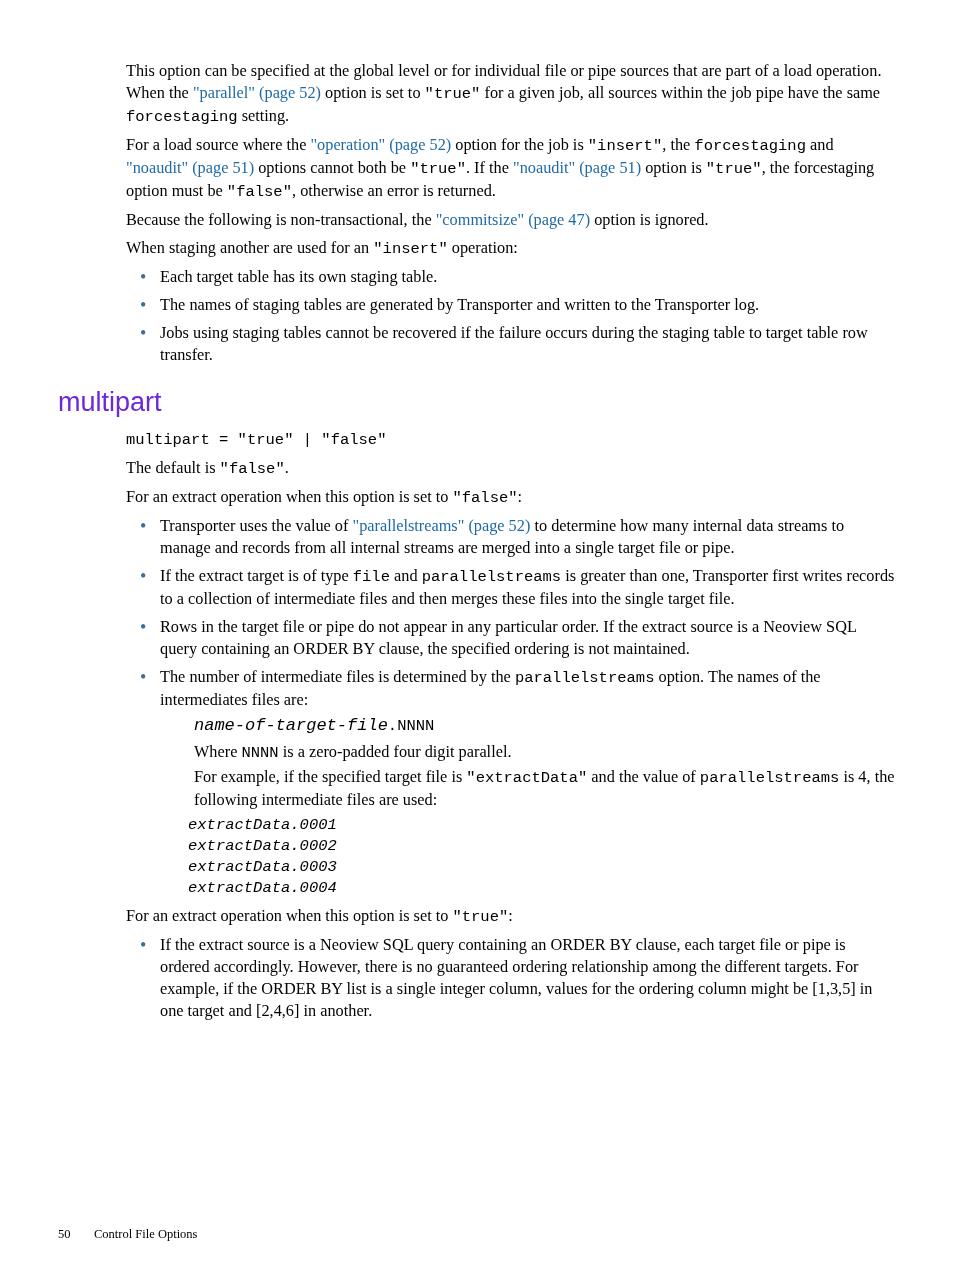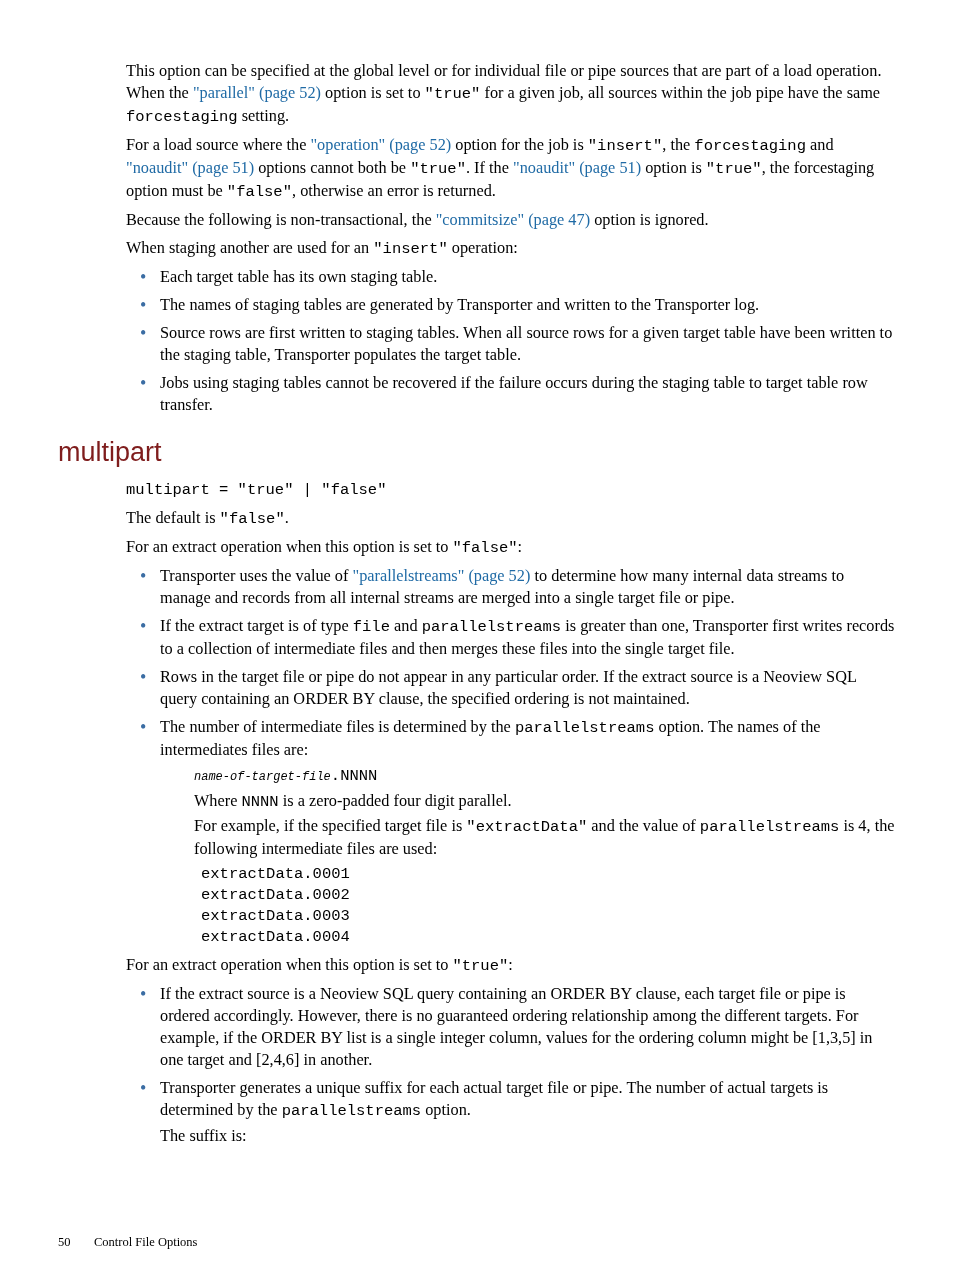--- a/index.html
+++ b/index.html
@@ -11,49 +11,50 @@
     background: #fff;
     width: 954px;
     height: 1271px;
     position: relative;
     padding: 60px 58px 0 58px;
   }
   .content { margin-left: 68px; }
   p { margin-bottom: 6px; }
   .link { color: #1f6aa5; }
   .mono { font-family: "Courier New", Courier, monospace; font-size: 15.5px; }
-  .monoi { font-family: "Courier New", Courier, monospace; font-style: italic; font-size: 12px; }
+  .monoi { font-family: "Courier New", Courier, monospace; font-style: italic; font-size: 17px; }
   ul { list-style: none; margin: 4px 0 4px 0; padding-left: 34px; }
   ul li { position: relative; margin-bottom: 6px; padding-left: 0; }
   ul li::before {
     content: "•";
     color: #3b6da3;
     position: absolute;
     left: -20px;
     font-size: 18px;
     line-height: 1;
     top: 2px;
   }
   .sub { margin-left: 34px; margin-top: 3px; margin-bottom: 3px; }
   h2.section {
     font-family: Arial, Helvetica, sans-serif;
     font-weight: 400;
     font-size: 27px;
-    color: #7f1d1d;
+    color: #6d28d9;
     margin: 18px 0 10px -68px;
   }
   pre.code {
     font-family: "Courier New", Courier, monospace;
     font-size: 15.5px;
-    margin: 4px 0 6px 41px;
+    margin: 4px 0 6px 28px;
     line-height: 1.35;
+    font-style: italic;
   }
   .footer {
     position: absolute;
-    bottom: 20px;
+    bottom: 28px;
     left: 58px;
     font-size: 12.5px;
     font-family: "Palatino Linotype", Palatino, serif;
   }
   .footer .pg { display: inline-block; width: 36px; }
 </style>
 </head>
 <body>
 
 <div class="content">
@@ -70,21 +71,20 @@
   <span>Because the following is non-transactional, the </span><span class="link">"commitsize" (page 47)</span><span> option is ignored.</span>
 </p>
 
 <p>
   <span>When staging another are used for an </span><span class="mono">"insert"</span><span> operation:</span>
 </p>
 
 <ul>
   <li>Each target table has its own staging table.</li>
   <li>The names of staging tables are generated by Transporter and written to the Transporter log.</li>
-  <li>Source rows are first written to staging tables. When all source rows for a given target table have been written to the staging table, Transporter populates the target table.</li>
   <li>Jobs using staging tables cannot be recovered if the failure occurs during the staging table to target table row transfer.</li>
 </ul>
 
 <h2 class="section">multipart</h2>
 
 <p class="mono" style="margin-bottom:6px;">multipart = "true" | "false"</p>
 
 <p>
   <span>The default is </span><span class="mono">"false"</span><span>.</span>
 </p>
@@ -112,23 +112,19 @@
 extractData.0004</pre>
   </li>
 </ul>
 
 <p>
   <span>For an extract operation when this option is set to </span><span class="mono">"true"</span><span>:</span>
 </p>
 
 <ul>
   <li>If the extract source is a Neoview SQL query containing an ORDER BY clause, each target file or pipe is ordered accordingly. However, there is no guaranteed ordering relationship among the different targets. For example, if the ORDER BY list is a single integer column, values for the ordering column might be [1,3,5] in one target and [2,4,6] in another.</li>
-  <li>
-    <span>Transporter generates a unique suffix for each actual target file or pipe. The number of actual targets is determined by the </span><span class="mono">parallelstreams</span><span> option.</span>
-    <p class="sub" style="margin-left:0;">The suffix is:</p>
-  </li>
 </ul>
 
 </div>
 
 <div class="footer">
   <span class="pg">50</span><span>Control File Options</span>
 </div>
 
 </body></html>

